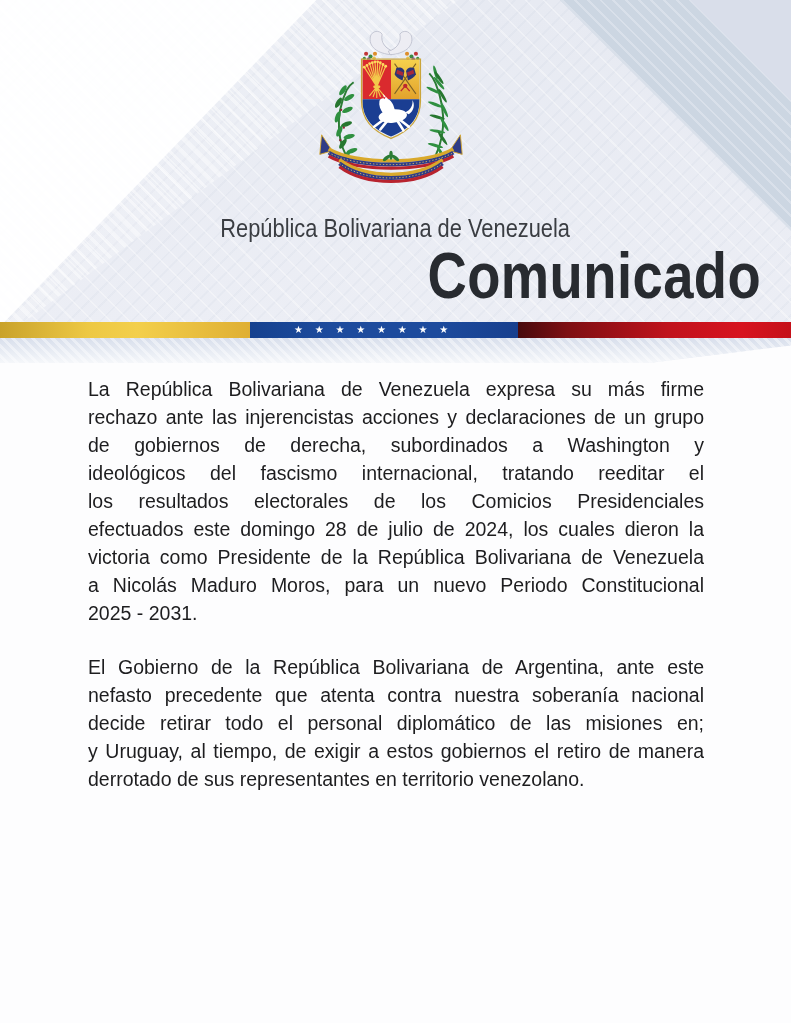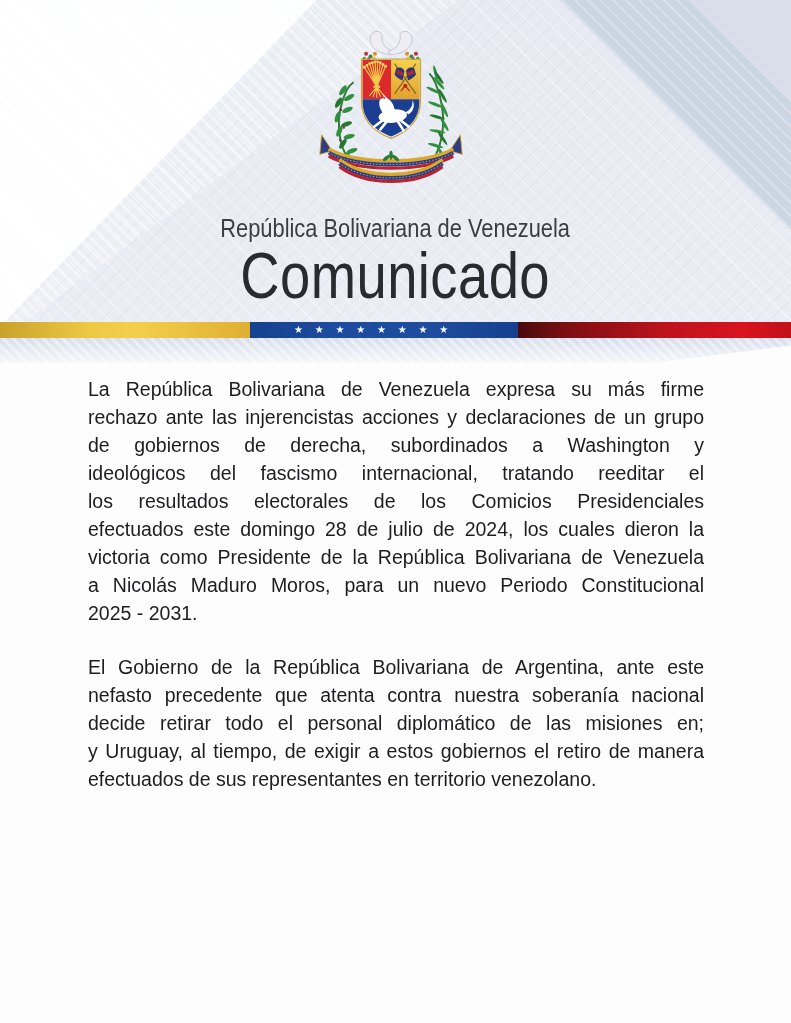--- a/index.html
+++ b/index.html
@@ -39,22 +39,22 @@
   
   .emblem{position:absolute;left:302px;top:26px;width:178px;height:182px;}
   .emblem svg{width:100%;height:100%;display:block;}
   
   .country-title{
     position:absolute;top:213px;left:0;width:100%;text-align:center;
     font-size:26px;line-height:30px;color:#3a3d42;white-space:nowrap;
   }
   .country-title .cond{display:inline-block;transform:scaleX(.84);transform-origin:center;}
   .doc-title{
-    position:absolute;top:242px;left:0;width:100%;text-align:center;
-    font-size:64px;line-height:68px;font-weight:normal;color:#282b30;white-space:nowrap;
+    position:absolute;top:242px;left:0;width:100%;text-align:right;
+    font-size:64px;line-height:68px;font-weight:bold;color:#282b30;white-space:nowrap;
   }
   .doc-title .cond{display:inline-block;transform:scaleX(.85);transform-origin:center;letter-spacing:.5px;}
   
   .flag-bar{position:absolute;top:322px;left:0;width:791px;height:16px;display:flex;}
   .seg{height:100%;}
   .seg-yellow{width:250px;background:linear-gradient(90deg,#c9a22b 0%,#edc843 35%,#f3cf4b 55%,#dfaf33 100%);}
   .seg-blue{width:268px;position:relative;background:linear-gradient(90deg,#15418f,#1d4b9d 30%,#1d4b9d 70%,#173f8e);}
   .seg-red{width:273px;background:linear-gradient(90deg,#470a0d 0%,#7d0f13 18%,#c0121c 55%,#d7131f 82%,#c51019 100%);}
   .stars{
     position:absolute;left:44px;top:50%;transform:translateY(-54%);
@@ -247,17 +247,17 @@
         <div class="line">efectuados este domingo 28 de julio de 2024, los cuales dieron la</div>
         <div class="line">victoria como Presidente de la República Bolivariana de Venezuela</div>
         <div class="line">a Nicolás Maduro Moros, para un nuevo Periodo Constitucional</div>
         <div class="line last">2025 -  2031.</div>
       </div>
     <div class="paragraph">
         <div class="line">El Gobierno de la República Bolivariana de Argentina, ante este</div>
         <div class="line">nefasto precedente que atenta contra nuestra soberanía nacional</div>
         <div class="line">decide retirar todo el personal diplomático de las misiones en;</div>
         <div class="line">y Uruguay, al tiempo, de exigir a estos gobiernos el retiro de manera</div>
-        <div class="line last">efectuados de sus representantes en territorio venezolano.</div>
+        <div class="line last">derrotado de sus representantes en territorio venezolano.</div>
       </div>
   </div>
 
 </div>
 
 </body></html>

